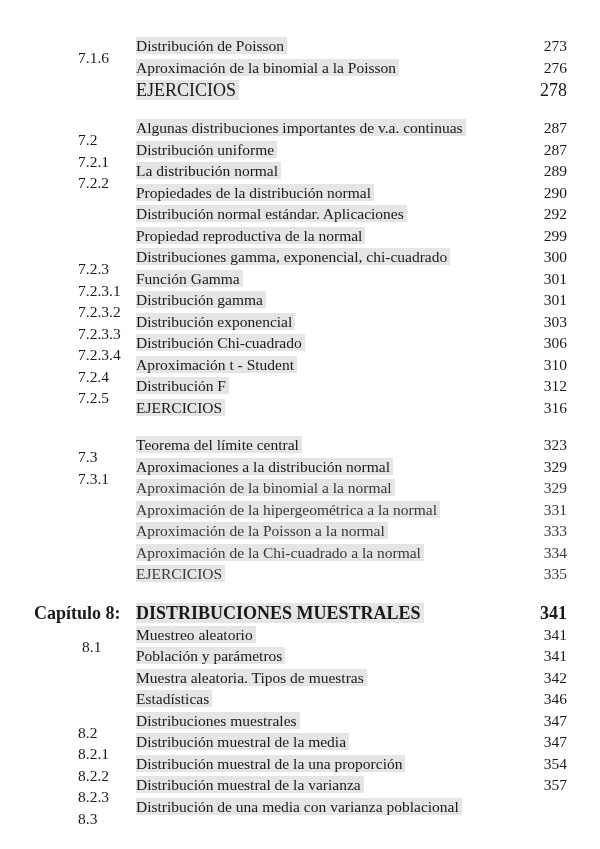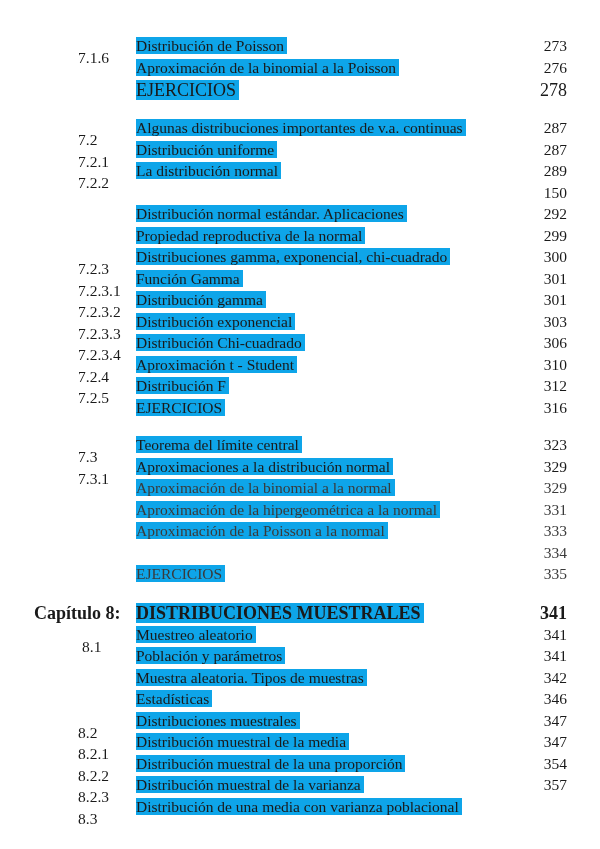--- a/index.html
+++ b/index.html
@@ -45,21 +45,21 @@
     }
     .entry {
       position: absolute;
       left: 136px;
       width: 396px;
       top: 0;
       overflow: hidden;
       white-space: nowrap;
     }
     .entry .title {
-      background: #0ea5e9;
+      background: #e5e5e5;
       padding-right: 3px;
       position: relative;
       z-index: 1;
     }
     .entry .leader {
       position: absolute;
       left: 0;
       right: 0;
       top: 0;
       letter-spacing: 1.2px;
@@ -109,21 +109,22 @@
     <div class="entry"><span class="leader"></span><span class="title">Distribución uniforme</span></div>
     <span class="page">287</span>
   </div>
   <div class="row" style="top:160px">
     <span class="num">7.2.2</span>
     <div class="entry"><span class="leader"></span><span class="title">La distribución normal</span></div>
     <span class="page">289</span>
   </div>
   <div class="row" style="top:181.5px">
     <span class="num"></span>
-    <span class="page">150</span>
+    <div class="entry"><span class="leader"></span><span class="title">Propiedades de la distribución normal</span></div>
+    <span class="page">290</span>
   </div>
   <div class="row" style="top:203px">
     <span class="num"></span>
     <div class="entry"><span class="leader"></span><span class="title">Distribución normal estándar. Aplicaciones</span></div>
     <span class="page">292</span>
   </div>
   <div class="row" style="top:224.5px">
     <span class="num"></span>
     <div class="entry"><span class="leader"></span><span class="title">Propiedad reproductiva de la normal</span></div>
     <span class="page">299</span>
@@ -189,20 +190,21 @@
     <div class="entry"><span class="leader"></span><span class="title">Aproximación de la hipergeométrica  a la normal</span></div>
     <span class="page">331</span>
   </div>
   <div class="row gray" style="top:520px">
     <span class="num"></span>
     <div class="entry"><span class="leader"></span><span class="title">Aproximación de la Poisson a la normal</span></div>
     <span class="page">333</span>
   </div>
   <div class="row gray" style="top:541.5px">
     <span class="num"></span>
+    <div class="entry"><span class="leader"></span><span class="title">Aproximación de la Chi-cuadrado a la  normal</span></div>
     <span class="page">334</span>
   </div>
   <div class="row gray" style="top:563px">
     <span class="num"></span>
     <div class="entry"><span class="leader"></span><span class="title">EJERCICIOS</span></div>
     <span class="page">335</span>
   </div>
 
   <div class="row bold big" style="top:602px">
     <span class="chap-label">Capítulo 8:</span>

